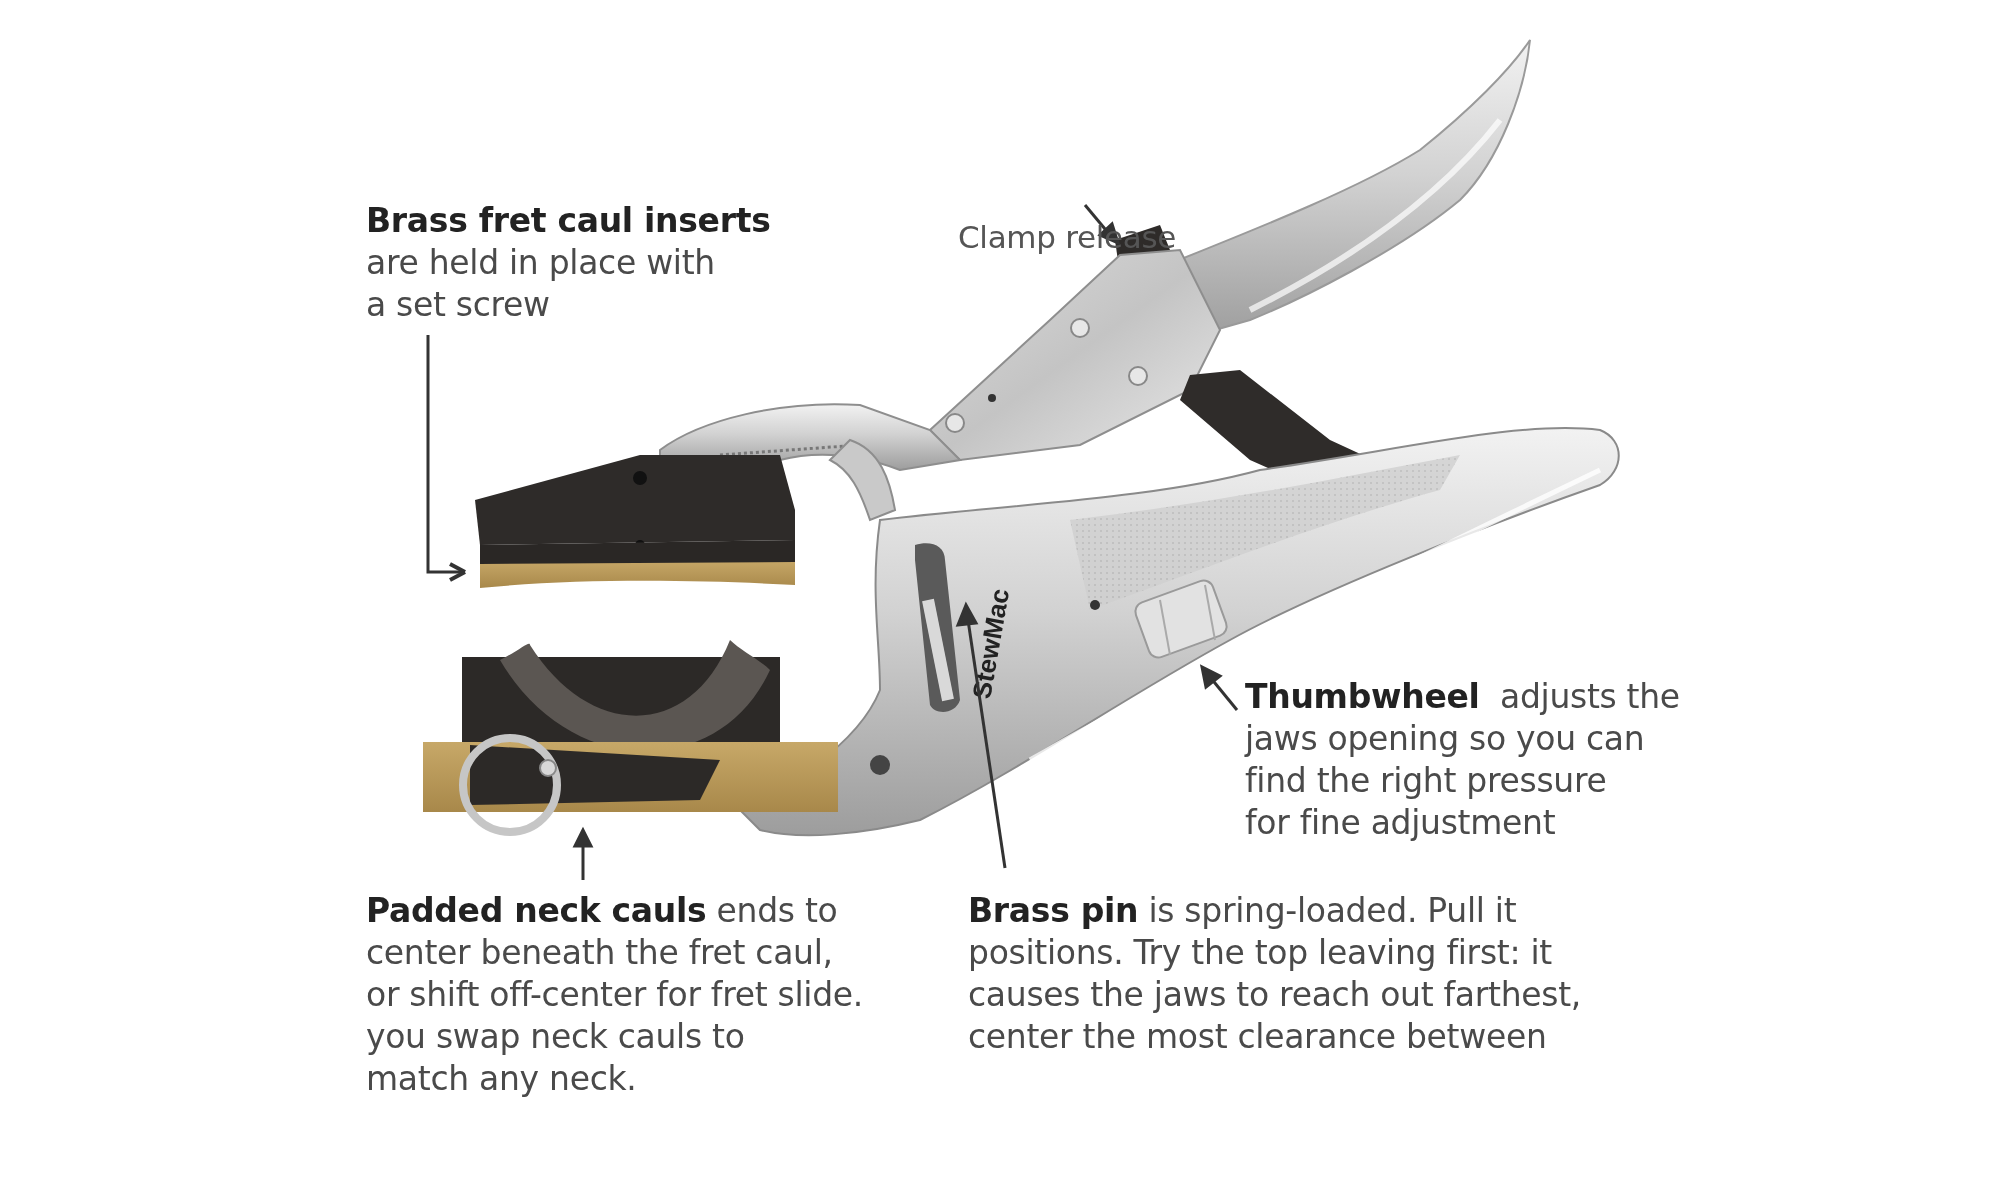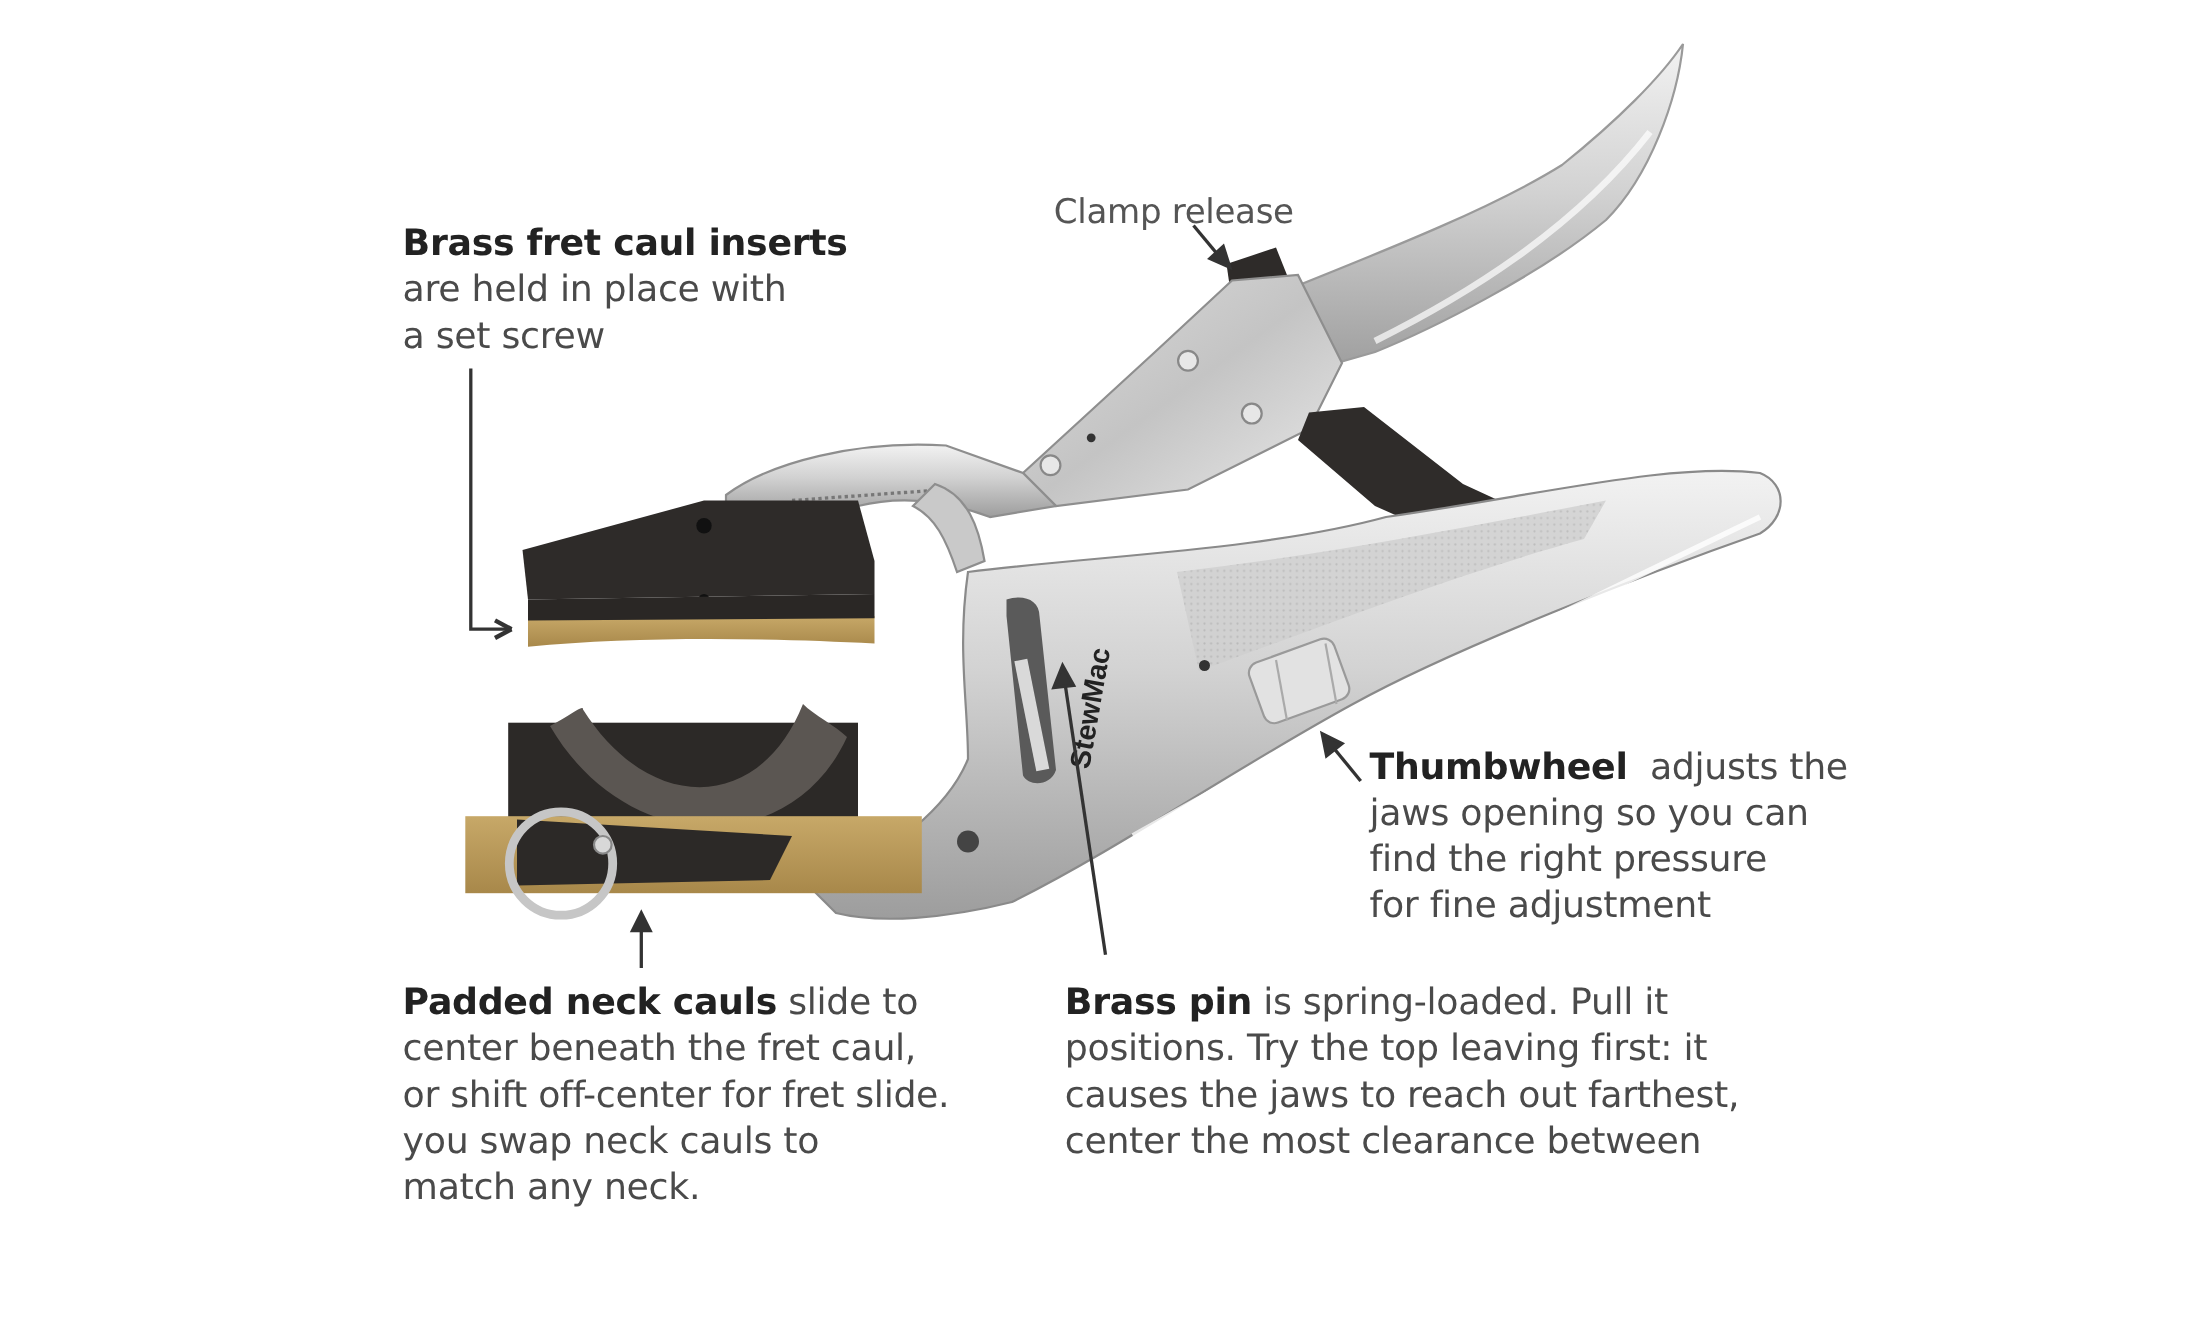--- a/index.html
+++ b/index.html
@@ -2,21 +2,21 @@
 <html><head>
 <meta charset="utf-8">
 <style>
   html, body { margin:0; padding:0; background:#ffffff; }
   body { width:2000px; height:1200px; position:relative; overflow:hidden;
          font-family:"DejaVu Sans", "Liberation Sans", sans-serif; color:#3c3c3c; }
   .stage { position:absolute; left:0; top:0; width:2000px; height:1200px; }
   .caption { position:absolute; font-size:33px; line-height:42px; color:#4a4a4a; letter-spacing:-0.3px; }
   .caption b { color:#222; font-weight:bold; }
   .caption .line { display:block; white-space:nowrap; }
-  .label-small { position:absolute; font-size:31px; color:#555; white-space:nowrap; letter-spacing:-0.3px; }
+  .label-small { position:absolute; font-size:31px; color:#555; white-space:nowrap; letter-spacing:-0.3px;margin-top:44px; }
   svg.art { position:absolute; left:0; top:0; }
 </style>
 </head>
 <body>
 
 <div class="stage">
 
   <svg class="art" width="2000" height="1200" viewBox="0 0 2000 1200">
     <defs>
       <linearGradient id="steel" x1="0" y1="0" x2="0" y2="1">
@@ -127,21 +127,21 @@
   </div>
 
   <div class="caption" style="left:1245px; top:676px;">
     <span class="line"><b>Thumbwheel</b>&nbsp;&nbsp;<span>adjusts the</span></span>
     <span class="line">jaws opening so you can</span>
     <span class="line">find the right pressure</span>
     <span class="line">for fine adjustment</span>
   </div>
 
   <div class="caption" style="left:366px; top:890px;">
-    <span class="line"><b>Padded neck cauls</b> <span>slide to</span></span>
+    <span class="line"><b>Padded neck cauls</b> <span>ends to</span></span>
     <span class="line">center beneath the fret caul,</span>
     <span class="line">or shift off-center for fret slide.</span>
     <span class="line">you swap neck cauls to</span>
     <span class="line">match any neck.</span>
   </div>
 
   <div class="caption" style="left:968px; top:890px;">
     <span class="line"><b>Brass pin</b> <span>is spring-loaded. Pull it</span></span>
     <span class="line">positions. Try the top leaving first: it</span>
     <span class="line">causes the jaws to reach out farthest,</span>

